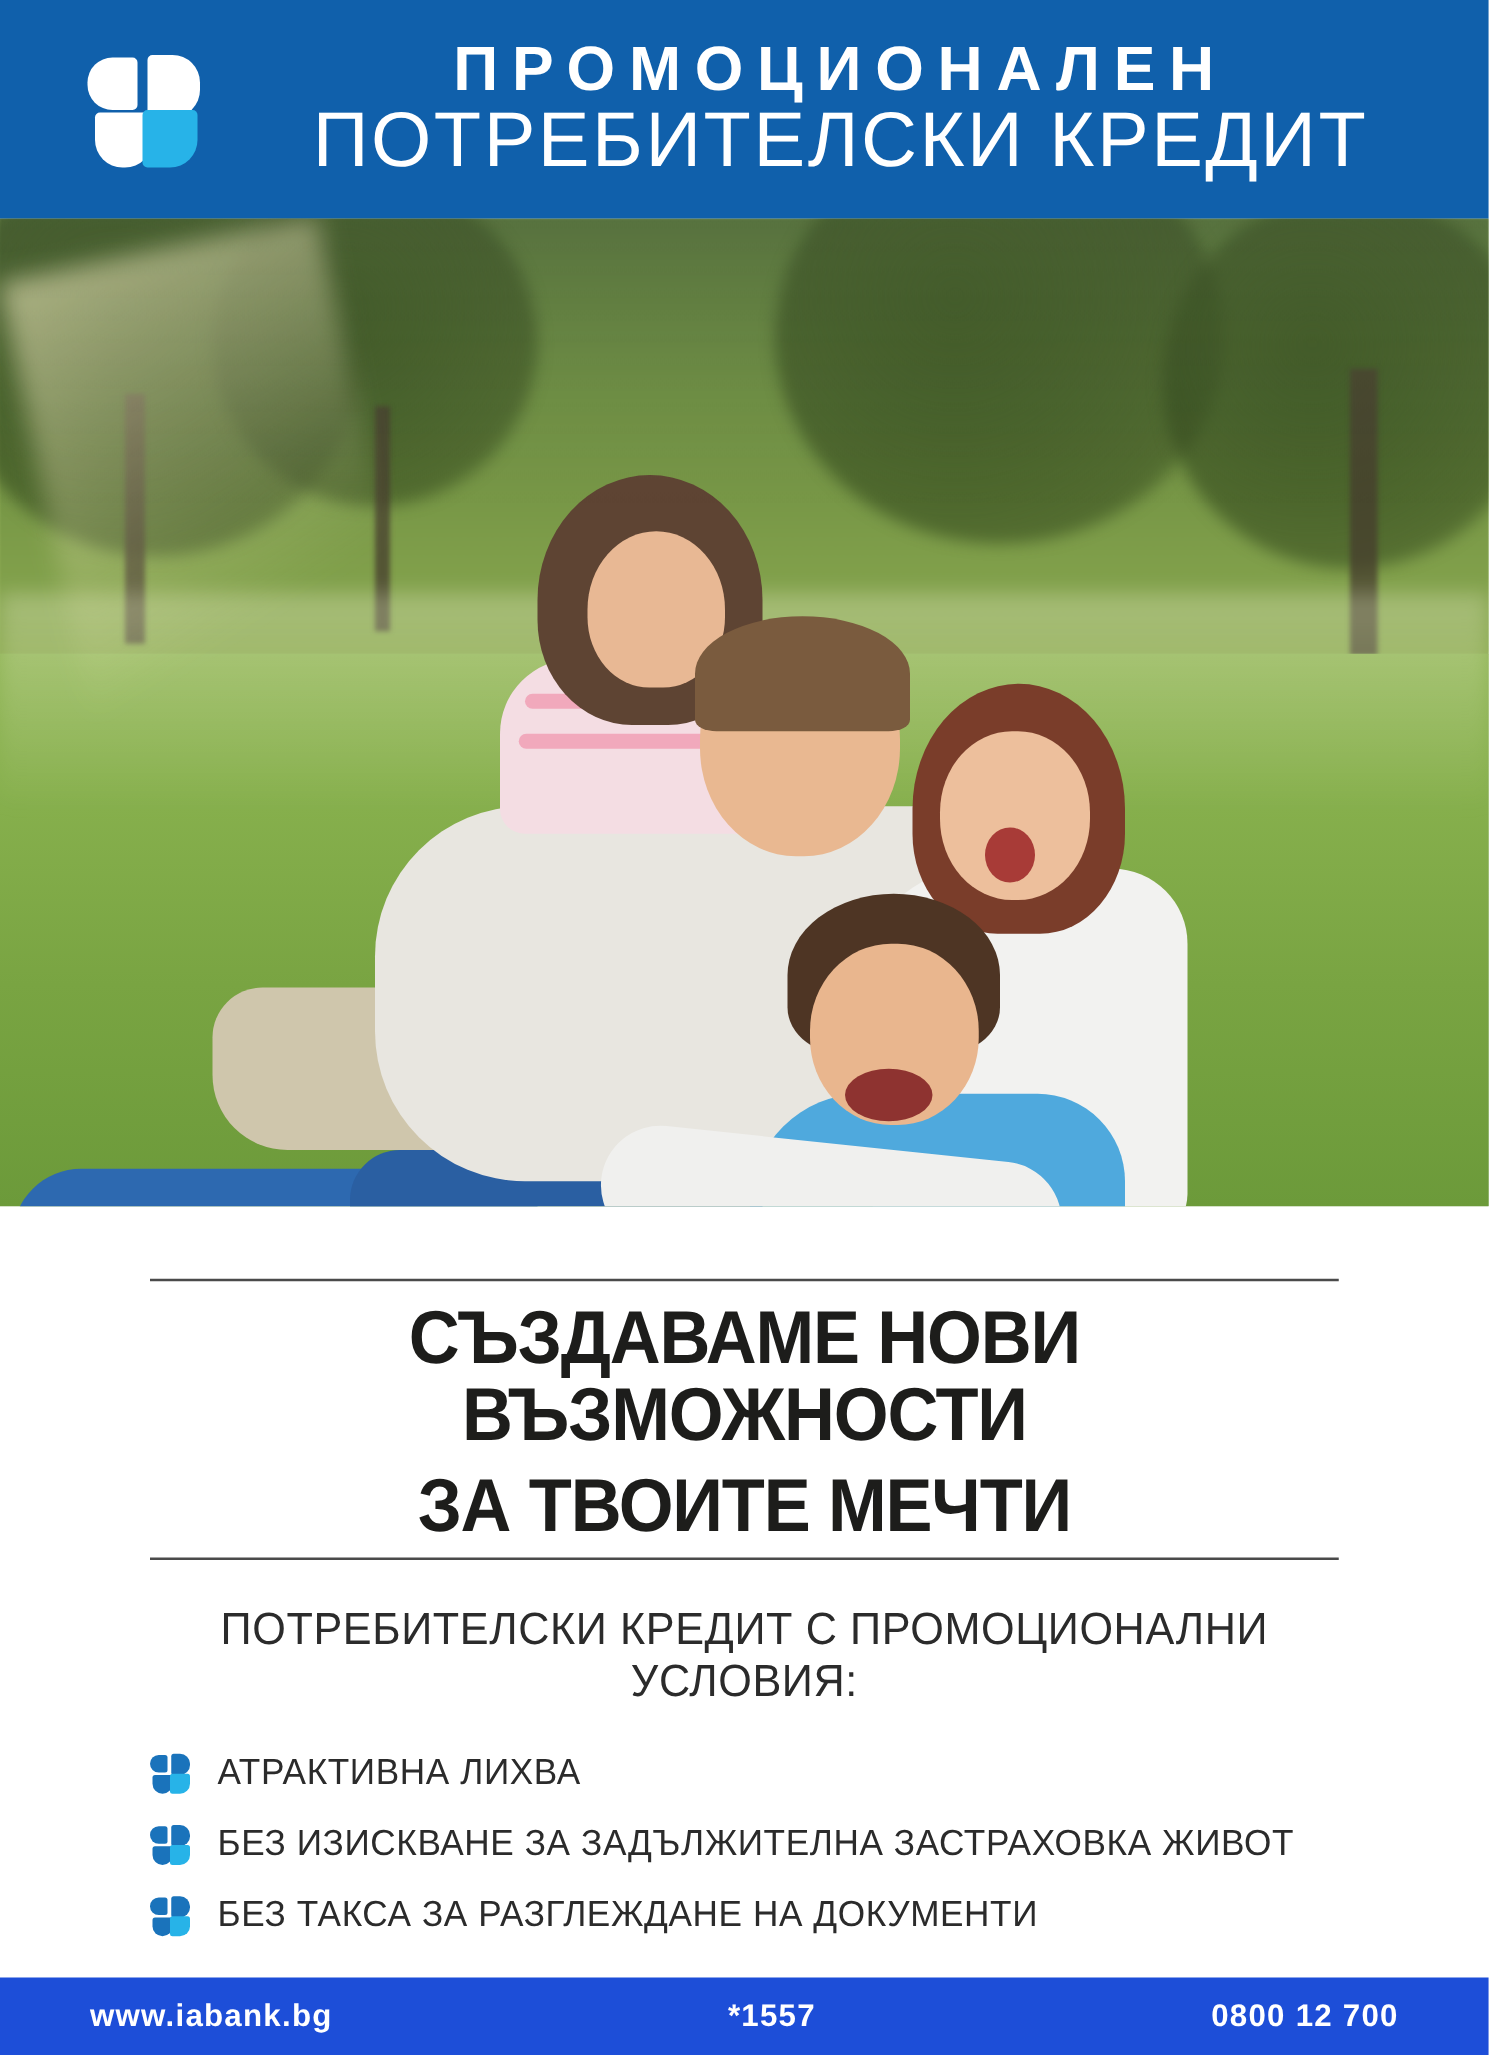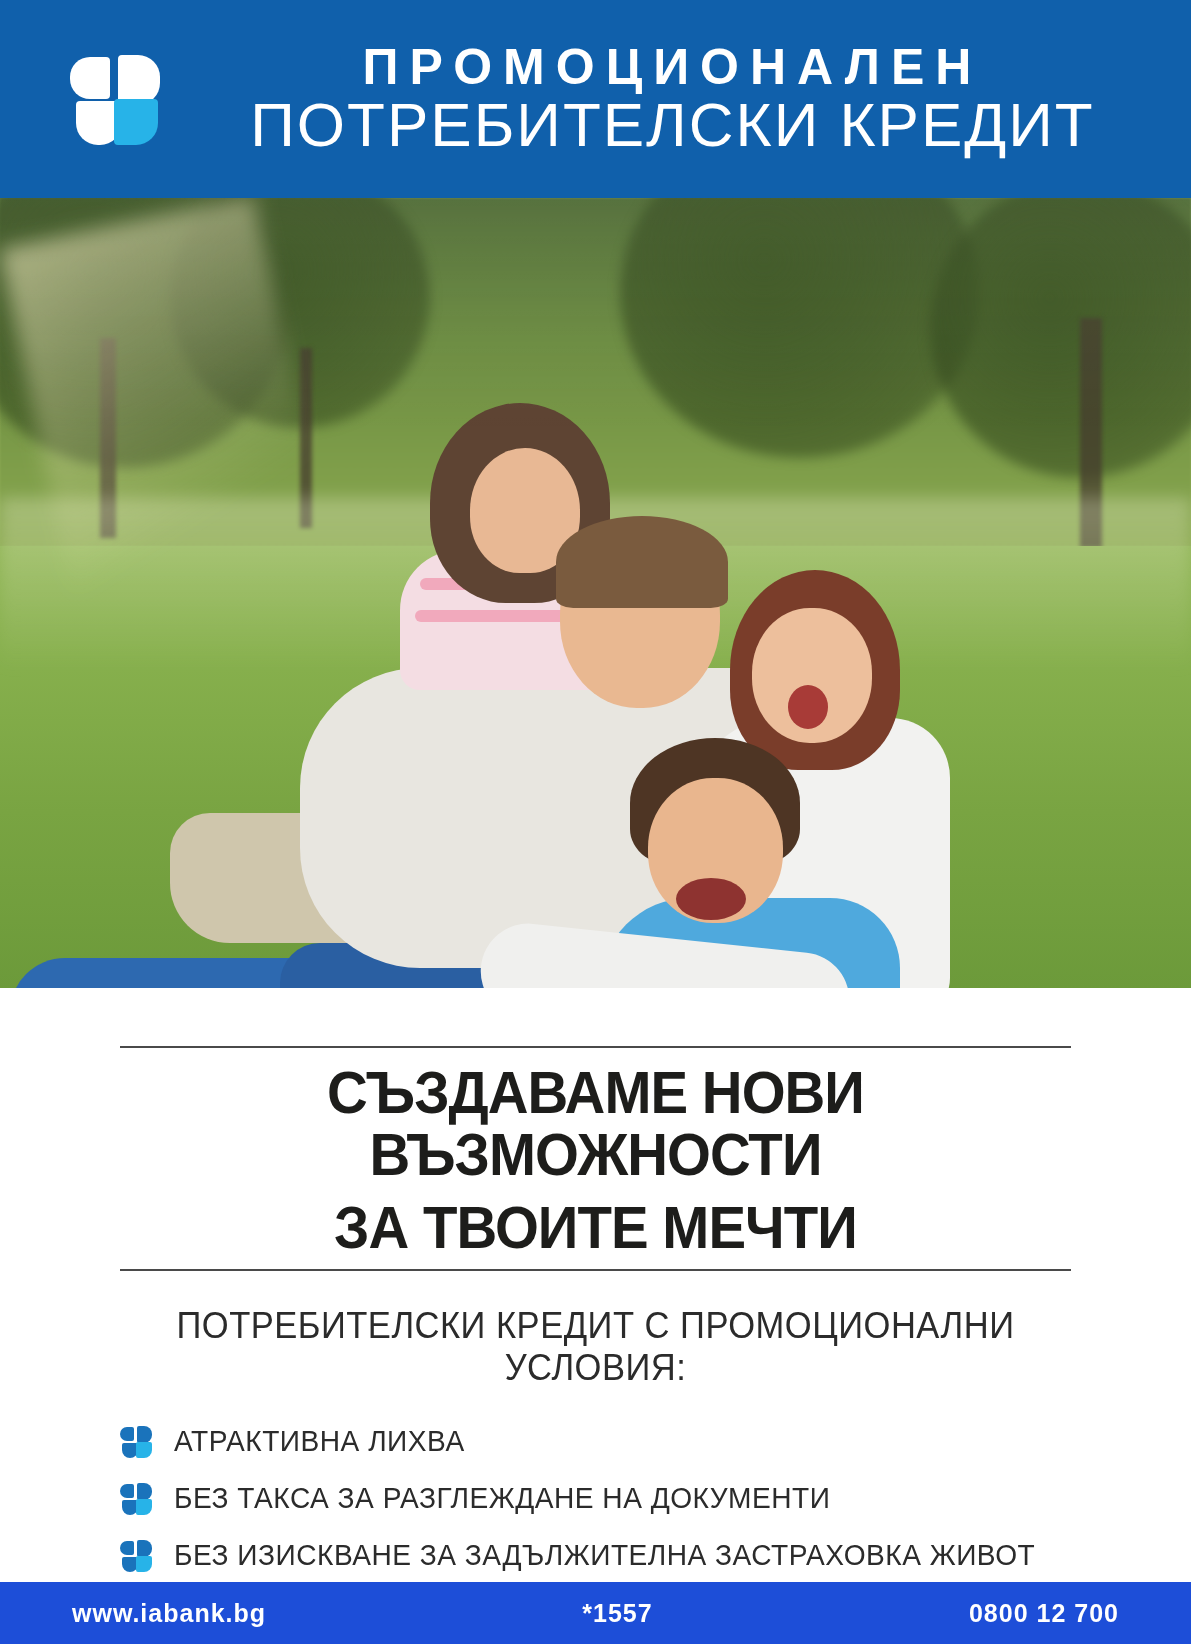--- a/index.html
+++ b/index.html
@@ -13,21 +13,21 @@
     position:relative;
     width:1191px; height:1644px;
     background:#ffffff;
     display:flex;
     flex-direction:column;
   }
 
   
   .header {
     background:#1060ab;
-    height:198px;
+    height:175px;
     display:flex;
     align-items:center;
     padding:0 40px 0 70px;
     flex:0 0 auto;
     justify-content:space-between;
   }
   .logo {
     width:96px; height:96px;
     position:relative;
     flex:0 0 auto;
@@ -313,31 +313,31 @@
         <span class="btext">АТРАКТИВНА ЛИХВА</span>
       </div>
 
       <div class="bullet">
         <span class="bicon">
           <span class="w b1"></span>
             <span class="w b2"></span>
             <span class="w b3"></span>
             <span class="w b4"></span>
         </span>
-        <span class="btext">БЕЗ ТАКСА ЗА РАЗГЛЕЖДАНЕ НА ДОКУМЕНТИ</span>
+        <span class="btext">БЕЗ ИЗИСКВАНЕ ЗА ЗАДЪЛЖИТЕЛНА ЗАСТРАХОВКА ЖИВОТ</span>
       </div>
 
       <div class="bullet">
         <span class="bicon">
           <span class="w b1"></span>
             <span class="w b2"></span>
             <span class="w b3"></span>
             <span class="w b4"></span>
         </span>
-        <span class="btext">БЕЗ ИЗИСКВАНЕ ЗА ЗАДЪЛЖИТЕЛНА ЗАСТРАХОВКА ЖИВОТ</span>
+        <span class="btext">БЕЗ ТАКСА ЗА РАЗГЛЕЖДАНЕ НА ДОКУМЕНТИ</span>
       </div>
 
     </div>
   </div>
 
   <div class="footer">
     <span>www.iabank.bg</span>
     <span class="mid">*1557</span>
     <span>0800 12 700</span>
   </div>

